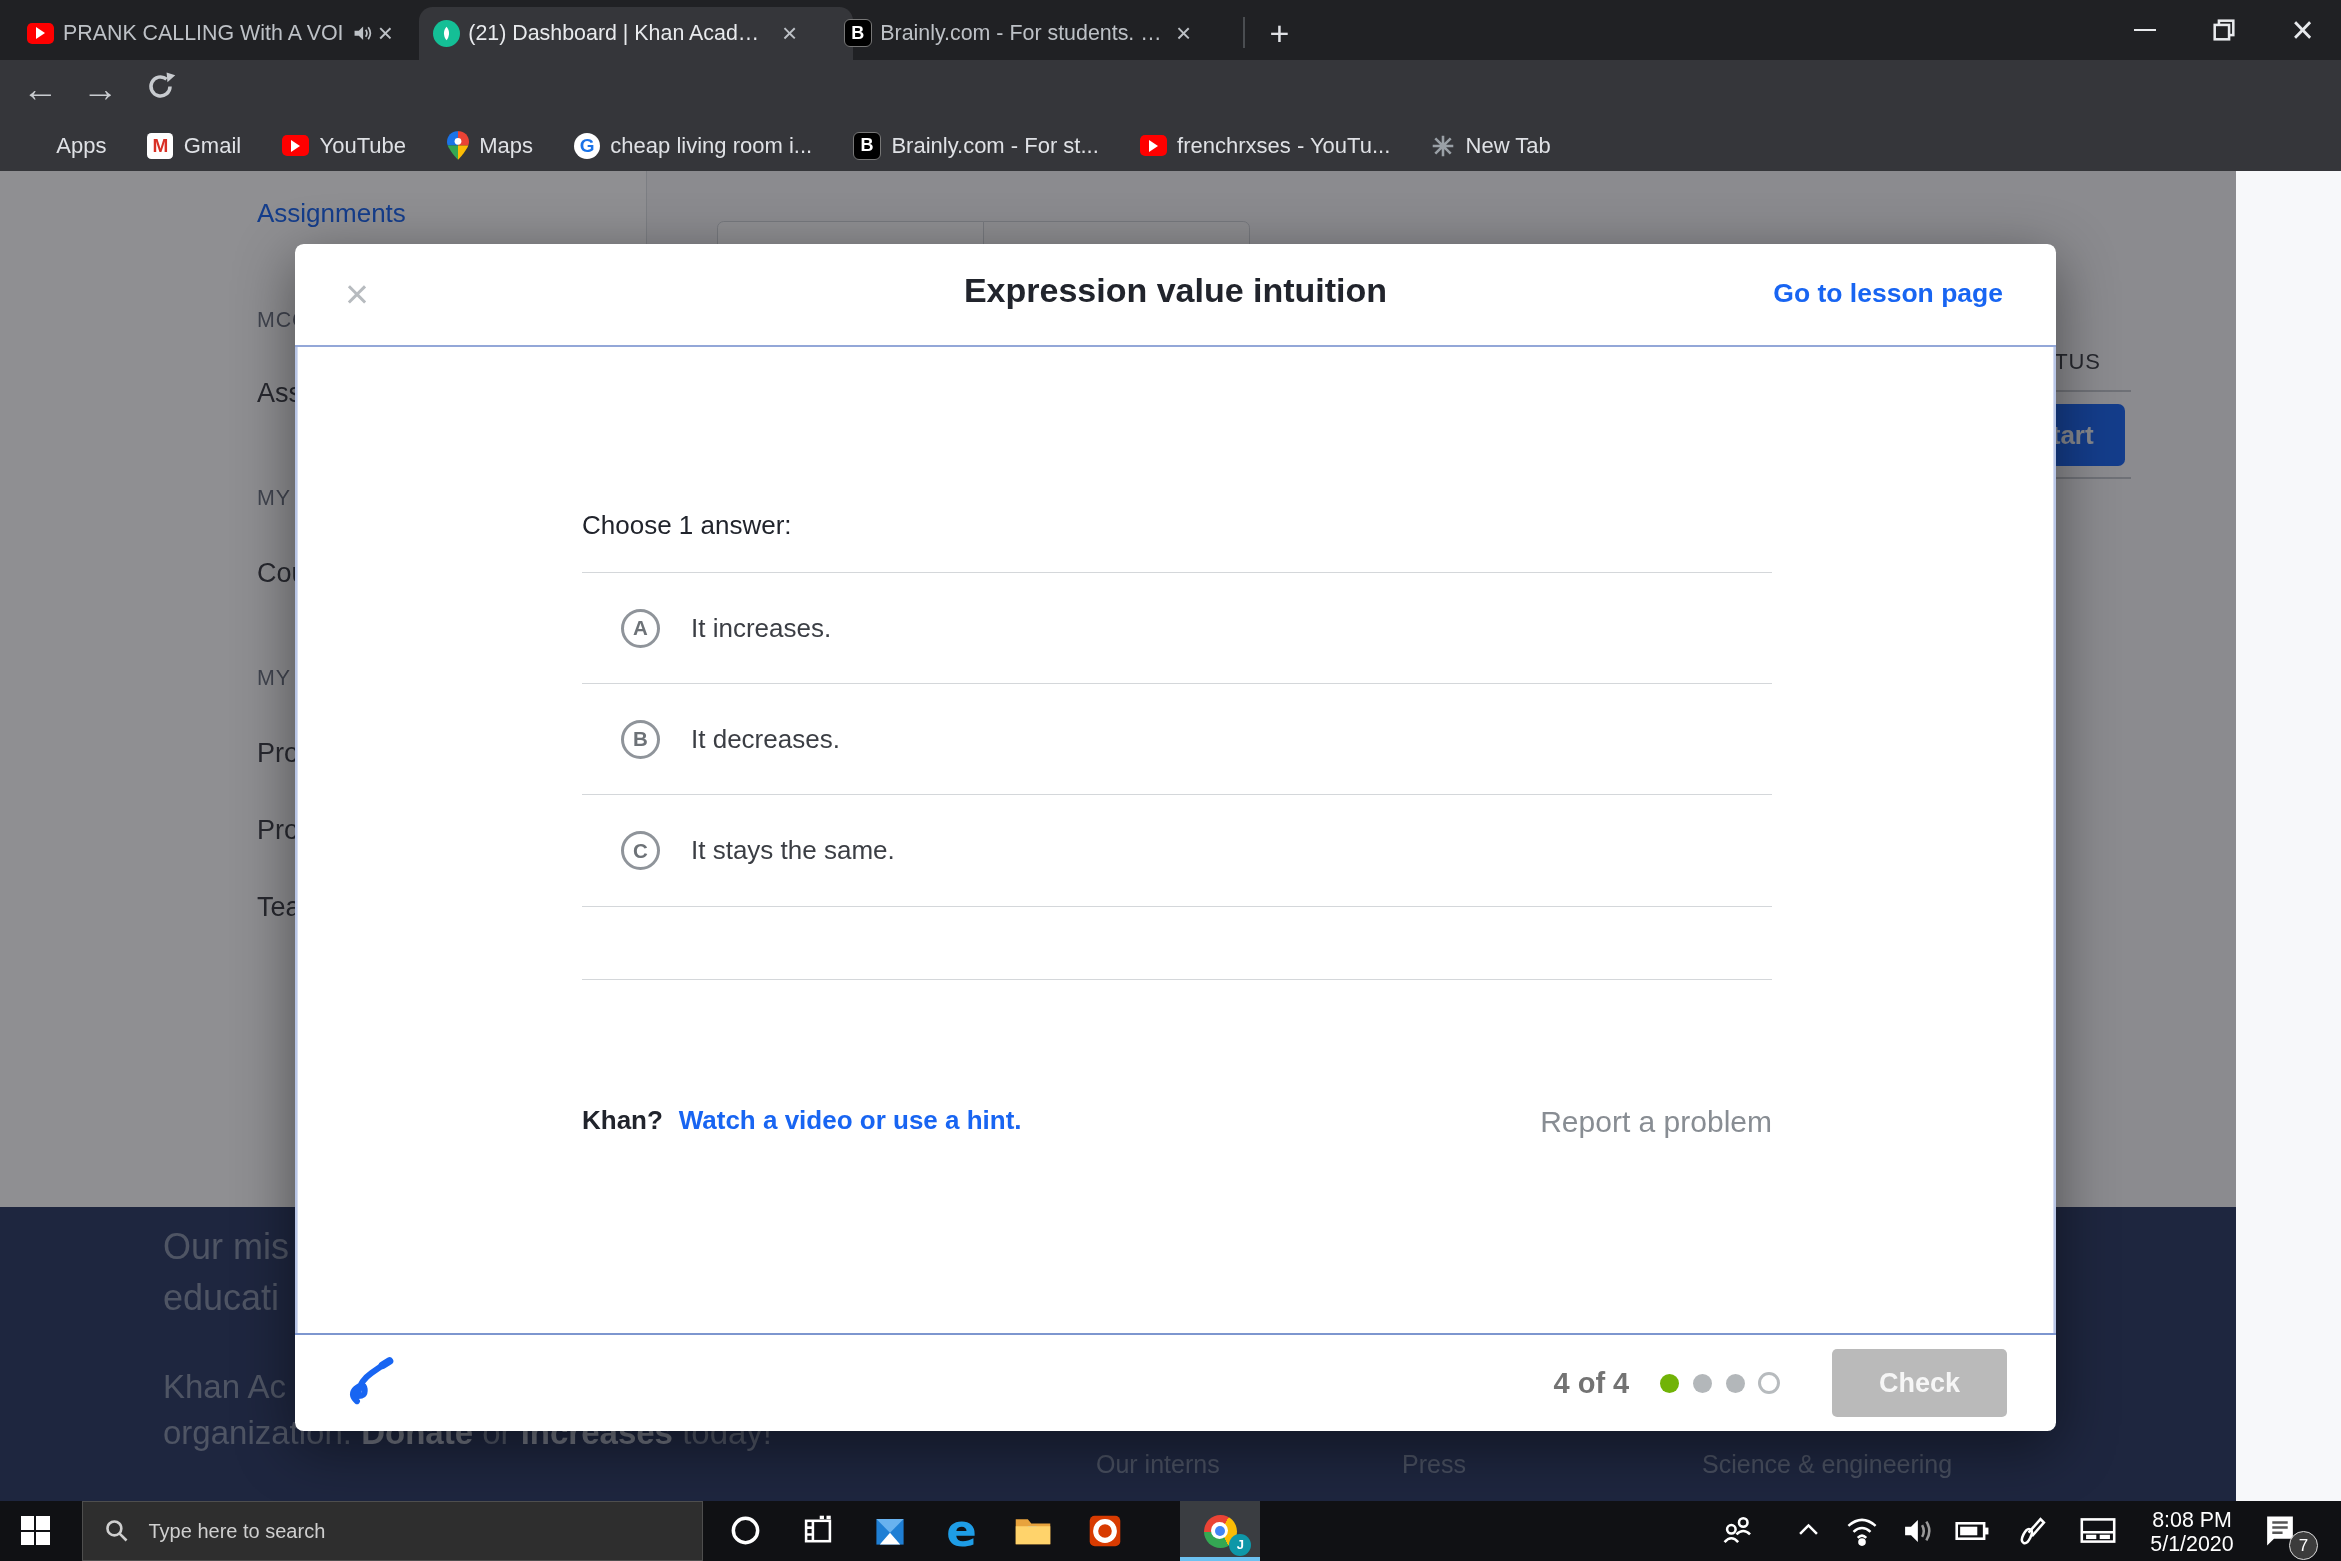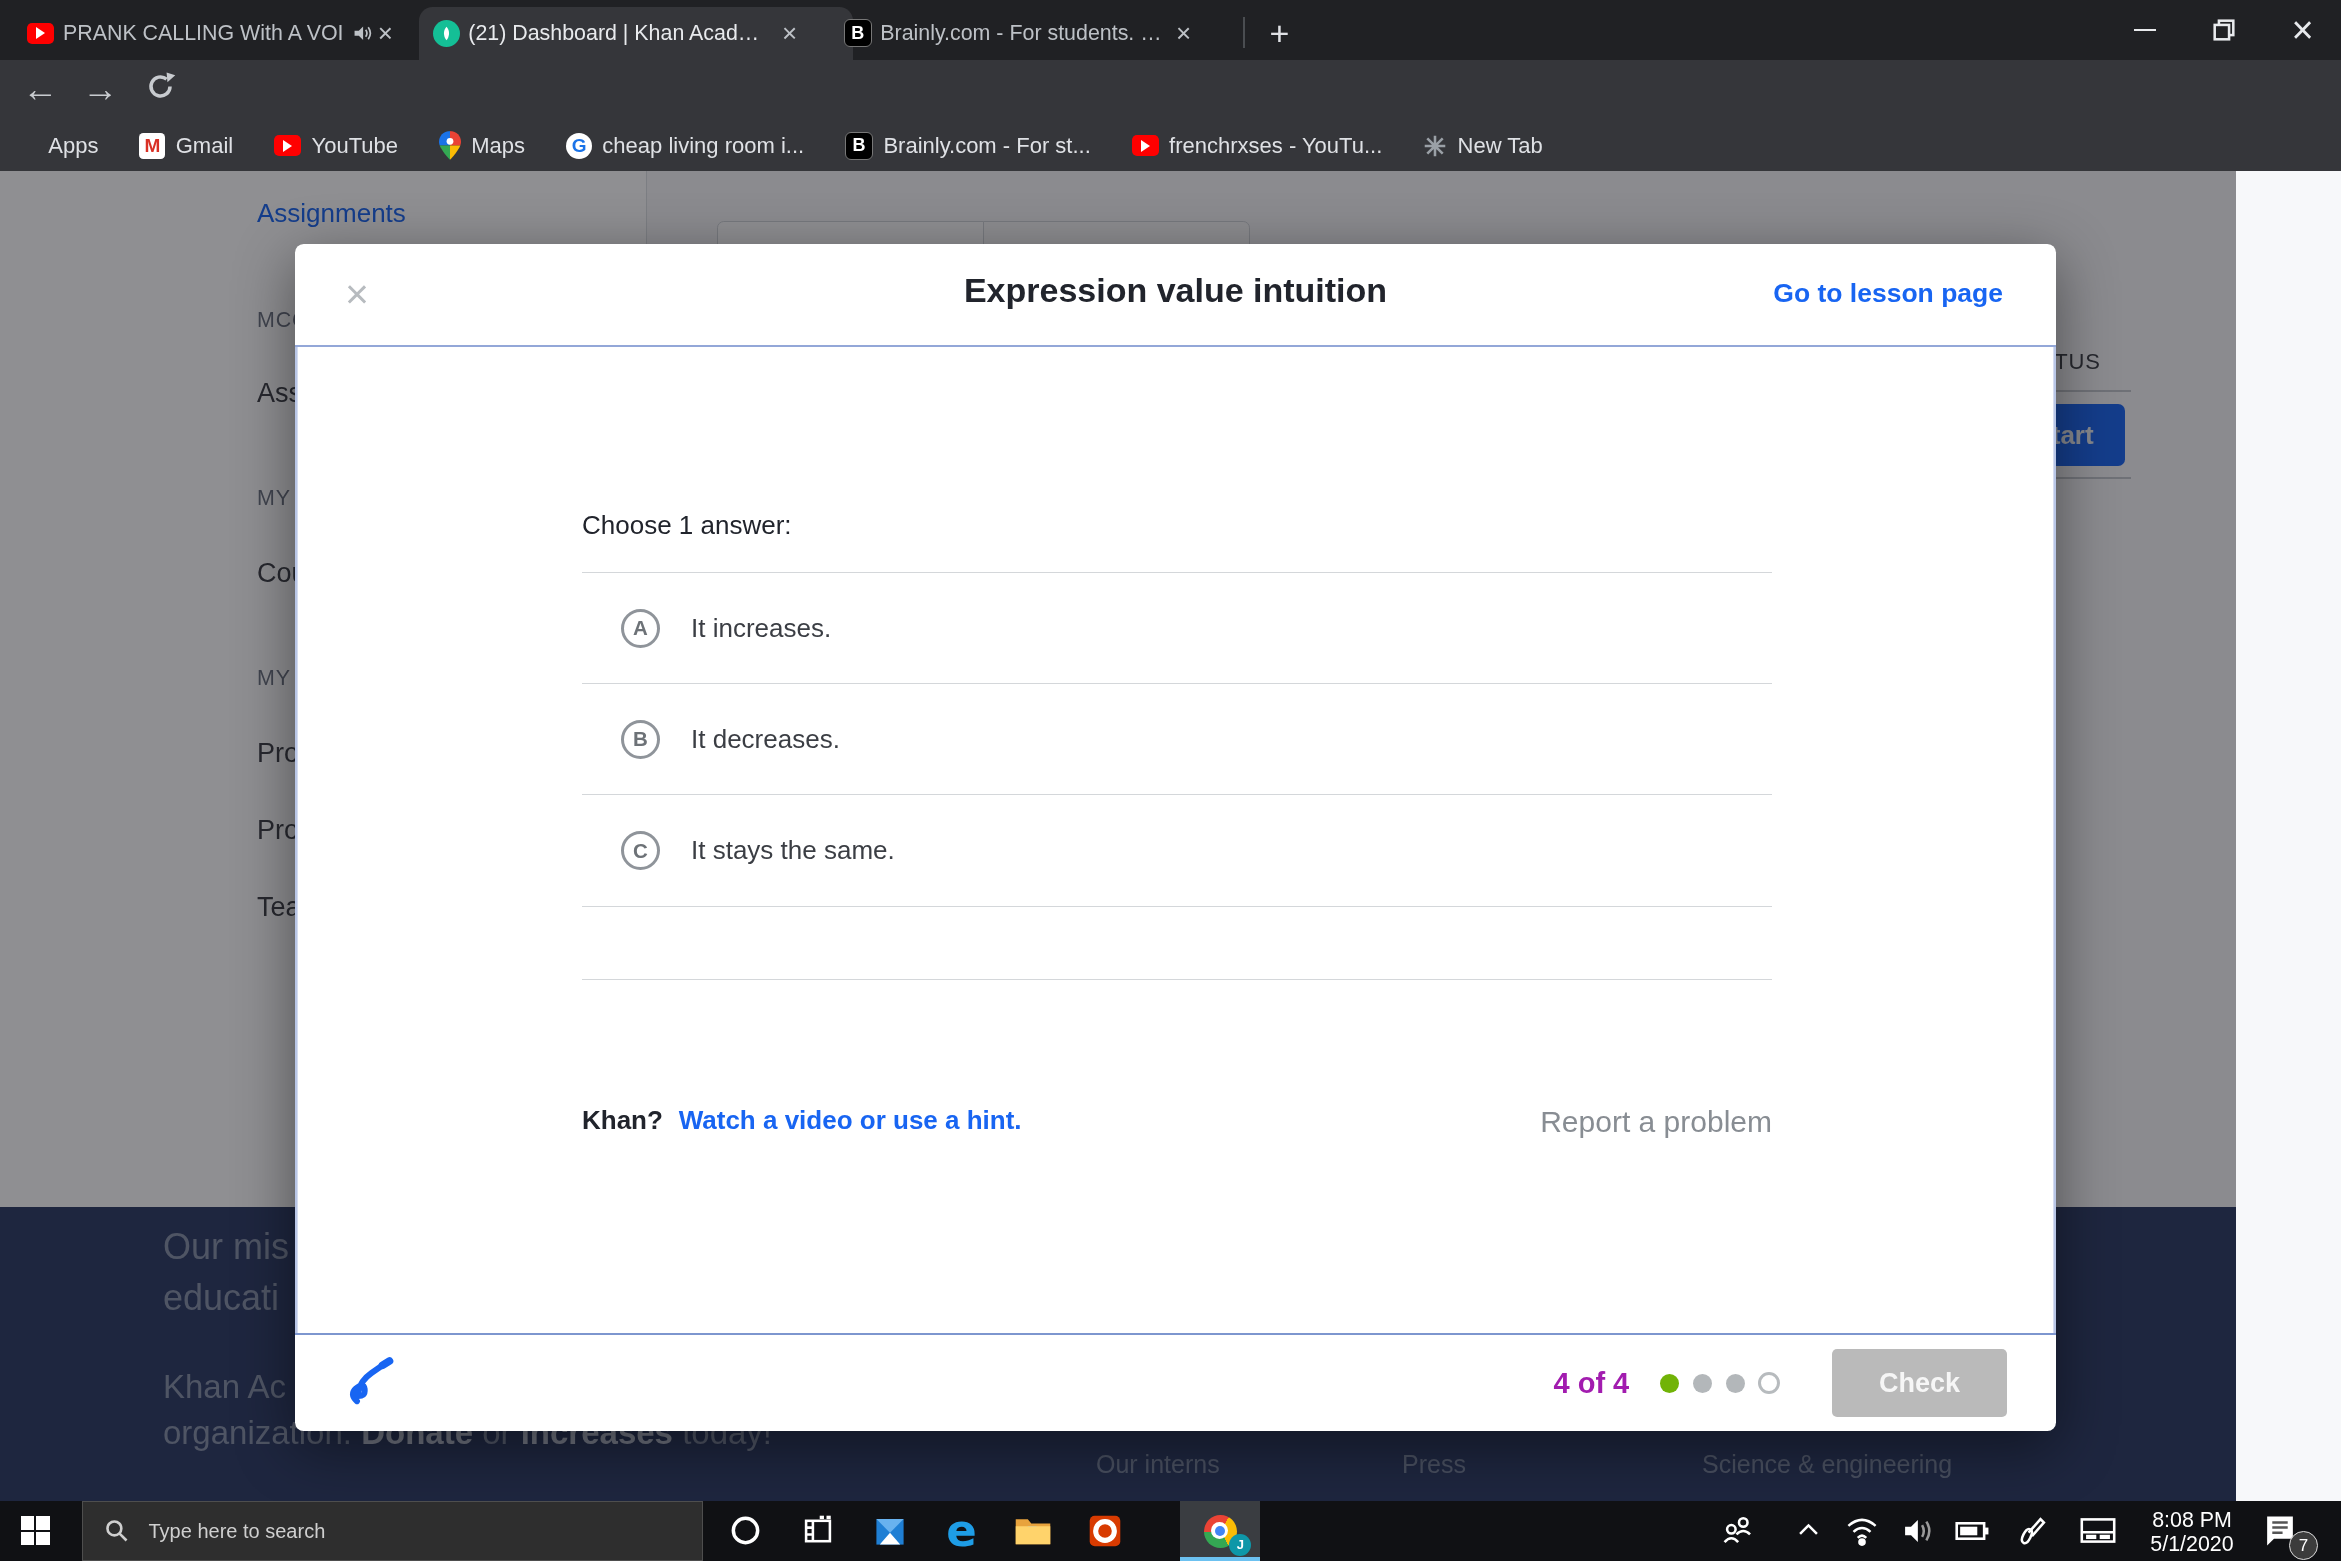--- a/index.html
+++ b/index.html
@@ -30,21 +30,21 @@
   .url .path{color:#9aa0a6;}
   .star{margin-left:auto;color:#9aa0a6;font-size:29px;}
   .extbadge{position:absolute;top:74px;width:33px;height:33px;border-radius:7.7px;
     display:flex;align-items:center;justify-content:center;color:#fff;font-weight:bold;font-size:19.7px;}
   .avatar{position:absolute;left:2239px;top:68px;width:43px;height:43px;border-radius:50%;
     background:#0e97a8;color:#fff;font-size:22px;font-weight:bold;display:flex;align-items:center;justify-content:center;}
   .kebab{position:absolute;left:2308px;top:74px;width:6.8px;}
   .kebab span{display:block;width:6px;height:6px;border-radius:50%;background:#dfe1e5;margin:4.3px 0;}
 
   .bookmarks{position:absolute;left:0;top:120px;width:2342px;height:51px;background:#35363a;
-    display:flex;align-items:center;padding-left:14px;box-sizing:border-box;}
+    display:flex;align-items:center;padding-left:22px;box-sizing:border-box;}
   .bm{display:flex;align-items:center;margin-right:41px;color:#dfe1e5;font-size:22px;white-space:nowrap;}
   .bm .ic{margin-right:10.3px;display:flex;}
 
   
   .fav-yt{width:27px;height:20.5px;background:#f00;border-radius:5.1px;display:flex;align-items:center;justify-content:center;}
   .fav-yt::after{content:"";border-left:9.4px solid #fff;border-top:6px solid transparent;border-bottom:6px solid transparent;}
   .fav-ka{width:27px;height:27px;border-radius:50%;background:#14bf96;display:flex;align-items:center;justify-content:center;}
   .fav-br{width:26px;height:26px;border-radius:6px;background:#000;color:#fff;font-weight:bold;
     font-size:18px;display:flex;align-items:center;justify-content:center;border:1.7px solid #777;}
   .fav-gm{width:26px;height:26px;border-radius:4.3px;background:#fff;color:#d93025;font-weight:bold;
@@ -91,21 +91,21 @@
   .lcirc{width:39px;height:39px;border-radius:50%;border:3.4px solid #8f949a;color:#6d7277;
     font-size:20.5px;font-weight:bold;display:flex;align-items:center;justify-content:center;
     margin-left:39px;margin-right:31px;box-sizing:border-box;}
   .opttext{font-size:26px;color:#3b3e44;}
   .stuck{position:absolute;left:287px;top:758px;font-size:26px;color:#21242c;}
   .stuck .lbl{font-weight:bold;}
   .stuck .lnk{color:#1865f2;font-weight:bold;margin-left:8.6px;}
   .report{position:absolute;left:287px;top:758px;width:1190px;text-align:right;font-size:30px;color:#888d93;}
   .mfoot{position:absolute;left:0;top:1091px;width:100%;height:96px;display:flex;align-items:center;}
   .scribble{margin-left:50px;}
-  .progress{margin-left:auto;font-size:29px;font-weight:bold;color:#a21caf;}
+  .progress{margin-left:auto;font-size:29px;font-weight:bold;color:#737373;}
   .dots{display:flex;align-items:center;margin-left:31px;}
   .dot{box-sizing:border-box;width:19px;height:19px;border-radius:50%;background:#b3b7ba;margin-right:13.7px;}
   .dot[data-state="green"]{background:#71b307;}
   .dot[data-state="hollow"]{background:transparent;border:3.4px solid #b7bbbe;width:22px;height:22px;}
   .checkbtn{margin-left:38px;margin-right:49px;width:175px;height:68px;background:#bababa;border:none;
     border-radius:5.1px;color:#f6f6f6;font-size:27px;font-weight:bold;font-family:"Liberation Sans",sans-serif;}
 
   
   .taskbar{position:absolute;left:0;top:1501px;width:2342px;height:60px;background:#101114;}
   .winlogo{position:absolute;left:20.5px;top:15.4px;width:29px;height:29px;display:grid;

